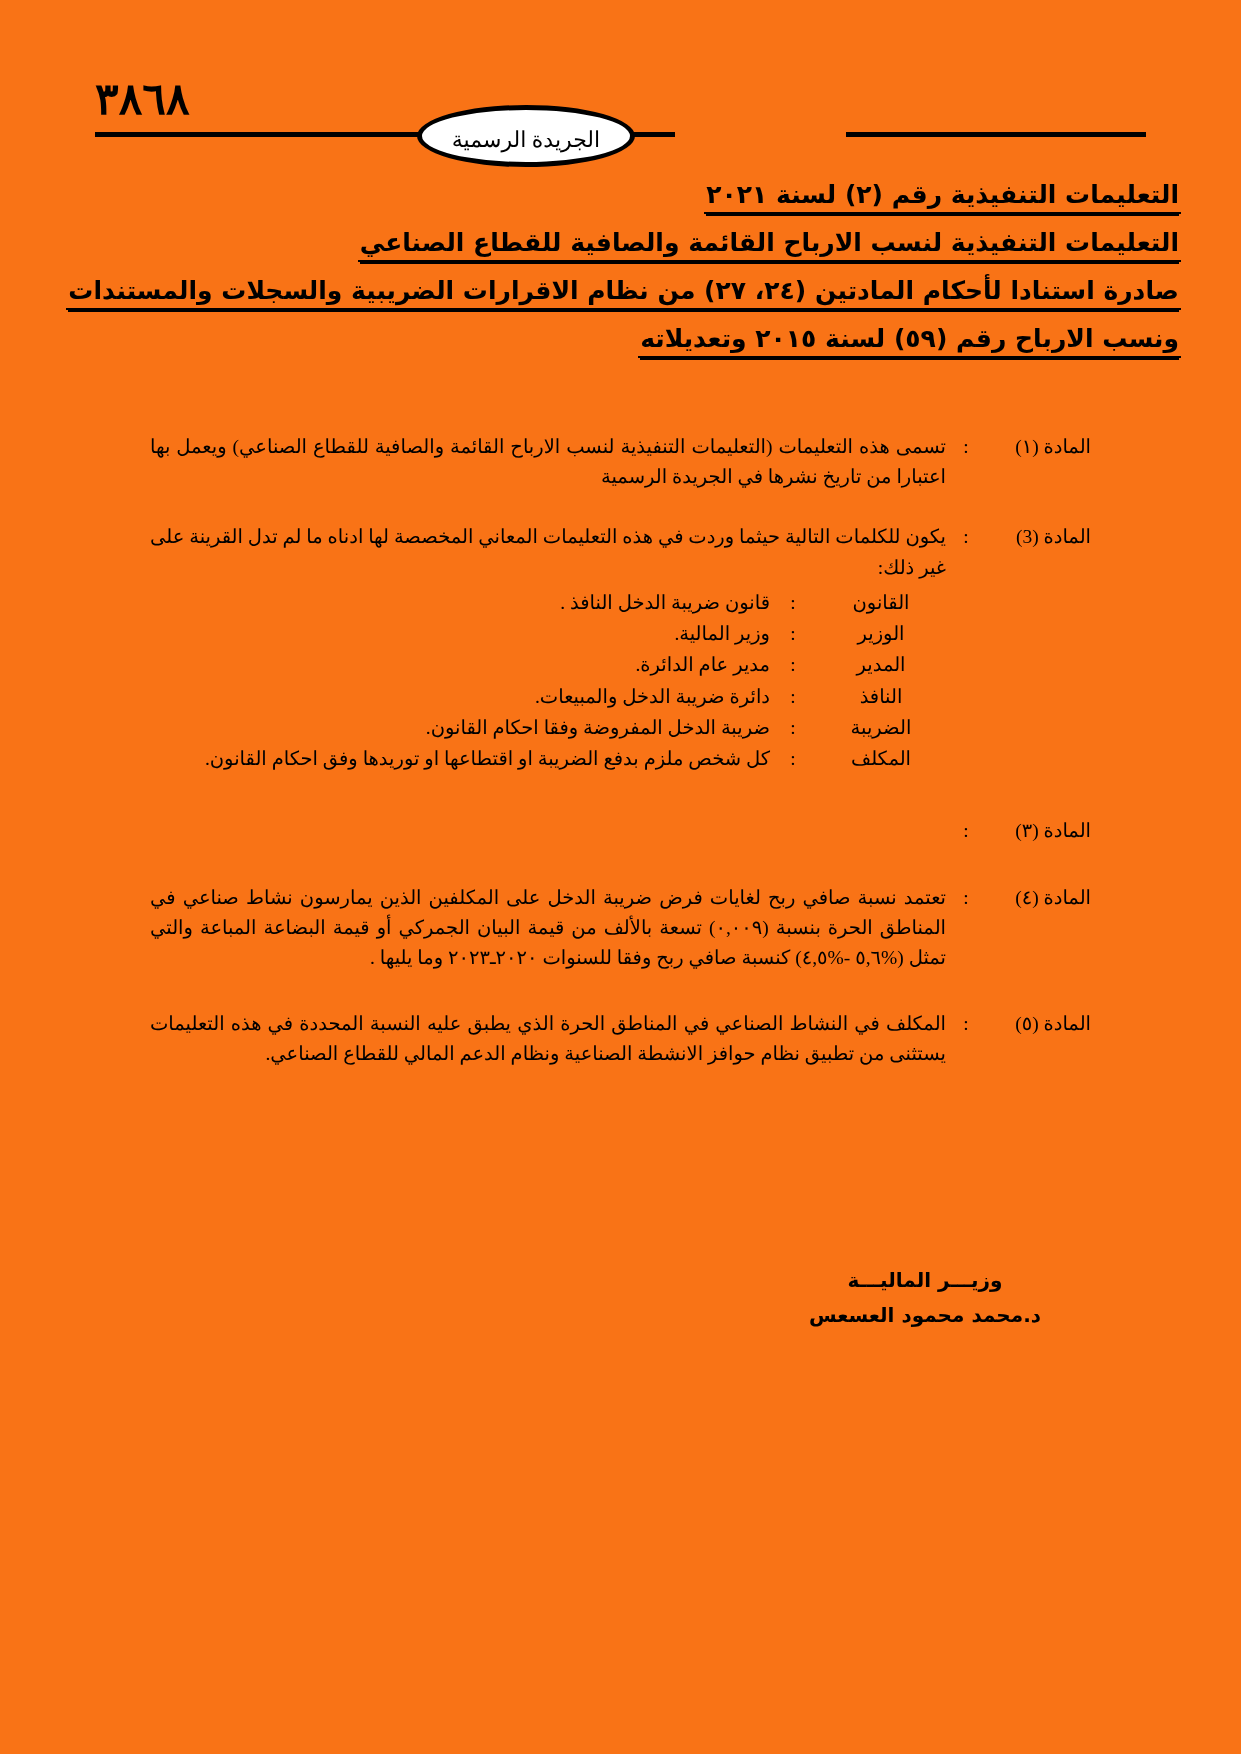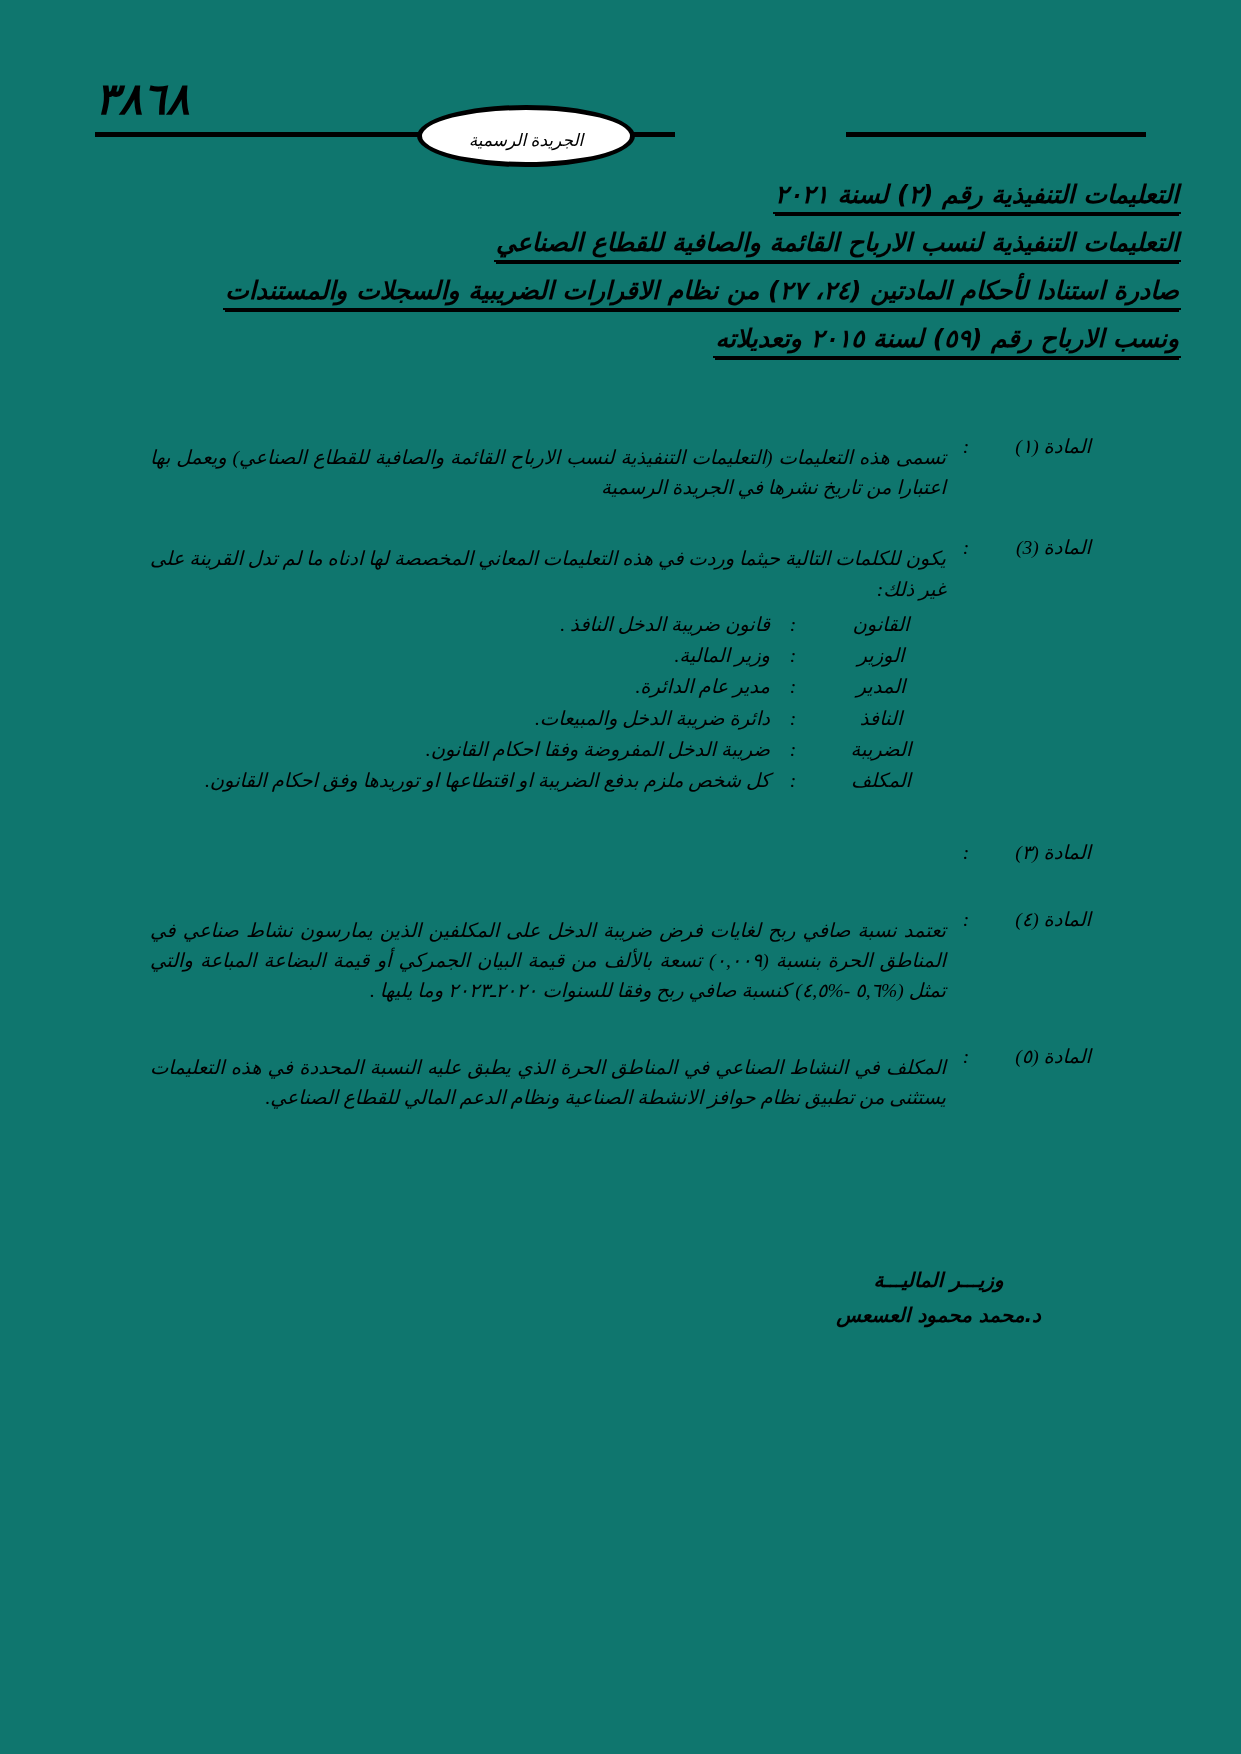--- a/index.html
+++ b/index.html
@@ -5,26 +5,25 @@
 <style>
   html, body {
     margin: 0;
     padding: 0;
     background: #ffffff;
   }
   .page {
     position: relative;
     width: 1241px;
     height: 1754px;
-    background: #0f766e;
+    background: #f97316;
     font-family: "Liberation Serif", "DejaVu Serif", serif;
     color: #000000;
     overflow: hidden;
     box-sizing: border-box;
-    font-style: italic;
   }
 
   
   .header {
     position: absolute;
     top: 78px;
     left: 95px;
     right: 95px;
     height: 70px;
   }
@@ -60,21 +59,21 @@
     width: 208px;
     height: 52px;
     border: 5px solid #000;
     border-radius: 50%;
     background: #fff;
     display: flex;
     align-items: center;
     justify-content: center;
   }
   .gazette-ellipse span {
-    font-size: 17px;
+    font-size: 22px;
     font-weight: normal;
     padding-top: 8px;
     white-space: nowrap;
     text-align: right;
   }
 
   
   .titles {
     position: absolute;
     top: 180px;
@@ -120,21 +119,20 @@
     font-weight: normal;
   }
   .art-colon {
     flex: 0 0 40px;
     text-align: center;
   }
   .art-text {
     flex: 1 1 auto;
     text-align: justify;
     text-justify: inter-word;
-    margin-top: 11px;
   }
   .art-text p {
     margin: 0;
   }
 
   
   .defs {
     margin-top: 4px;
     width: 100%;
     border-collapse: collapse;

